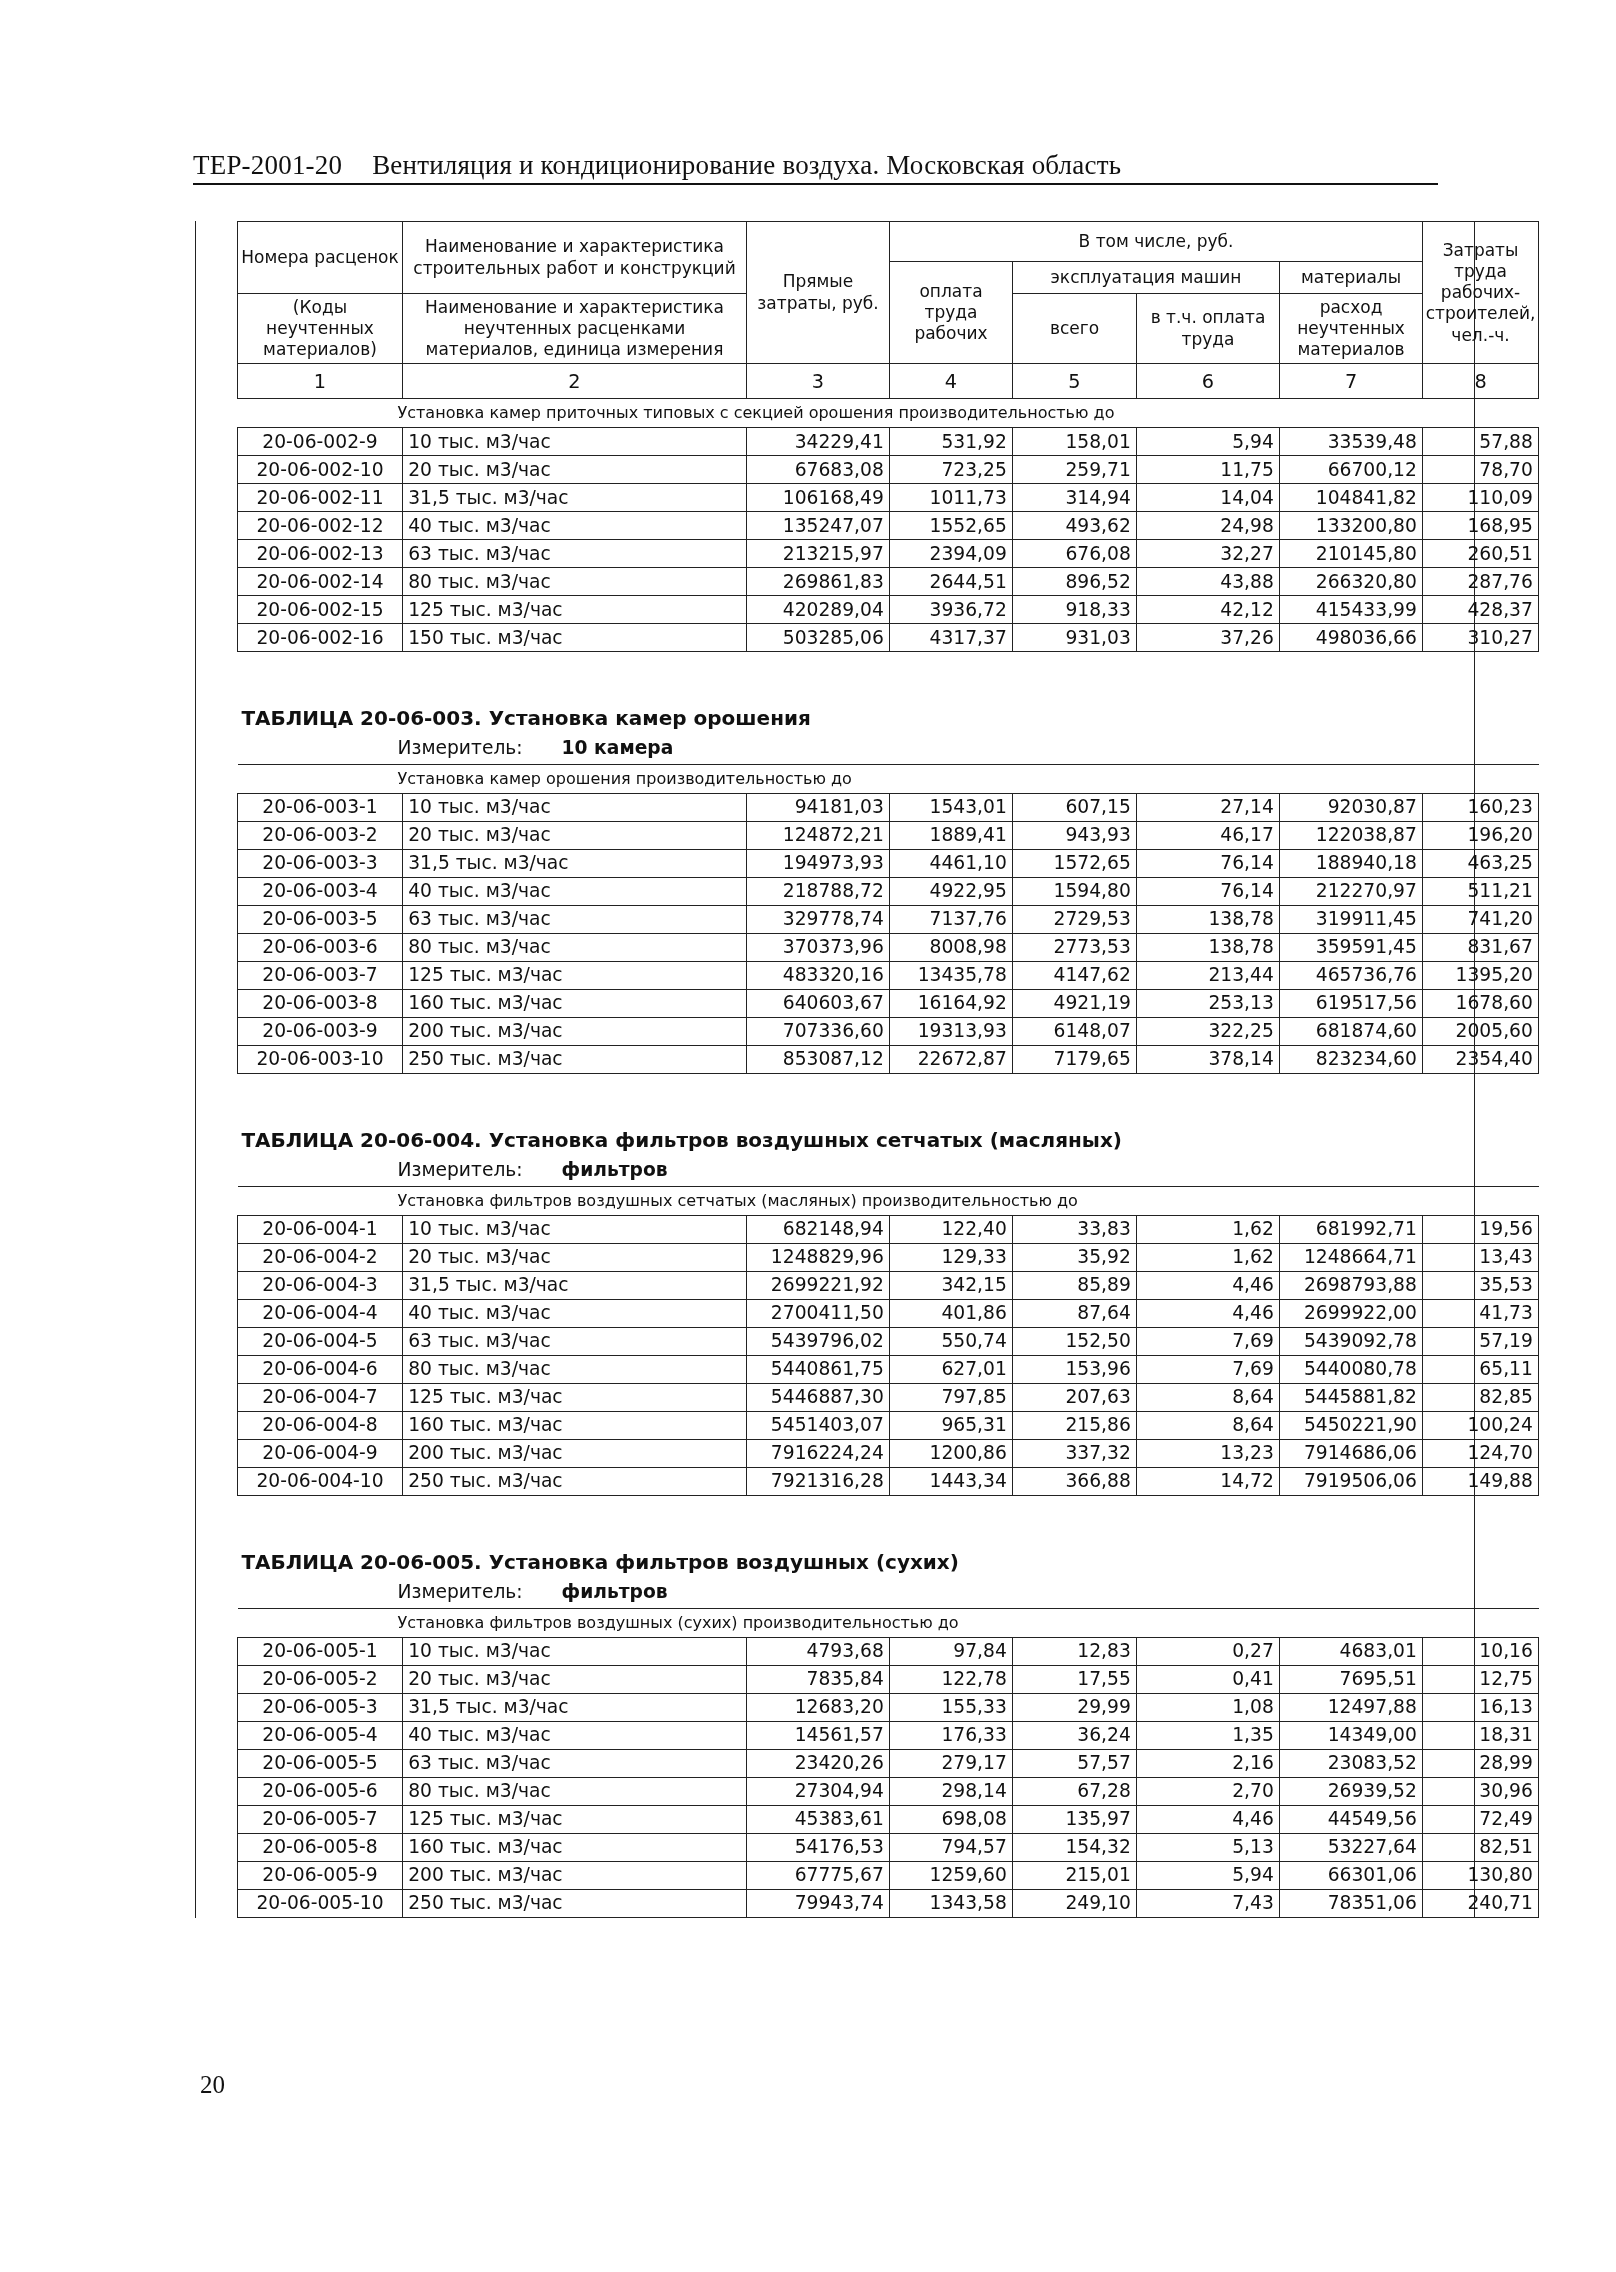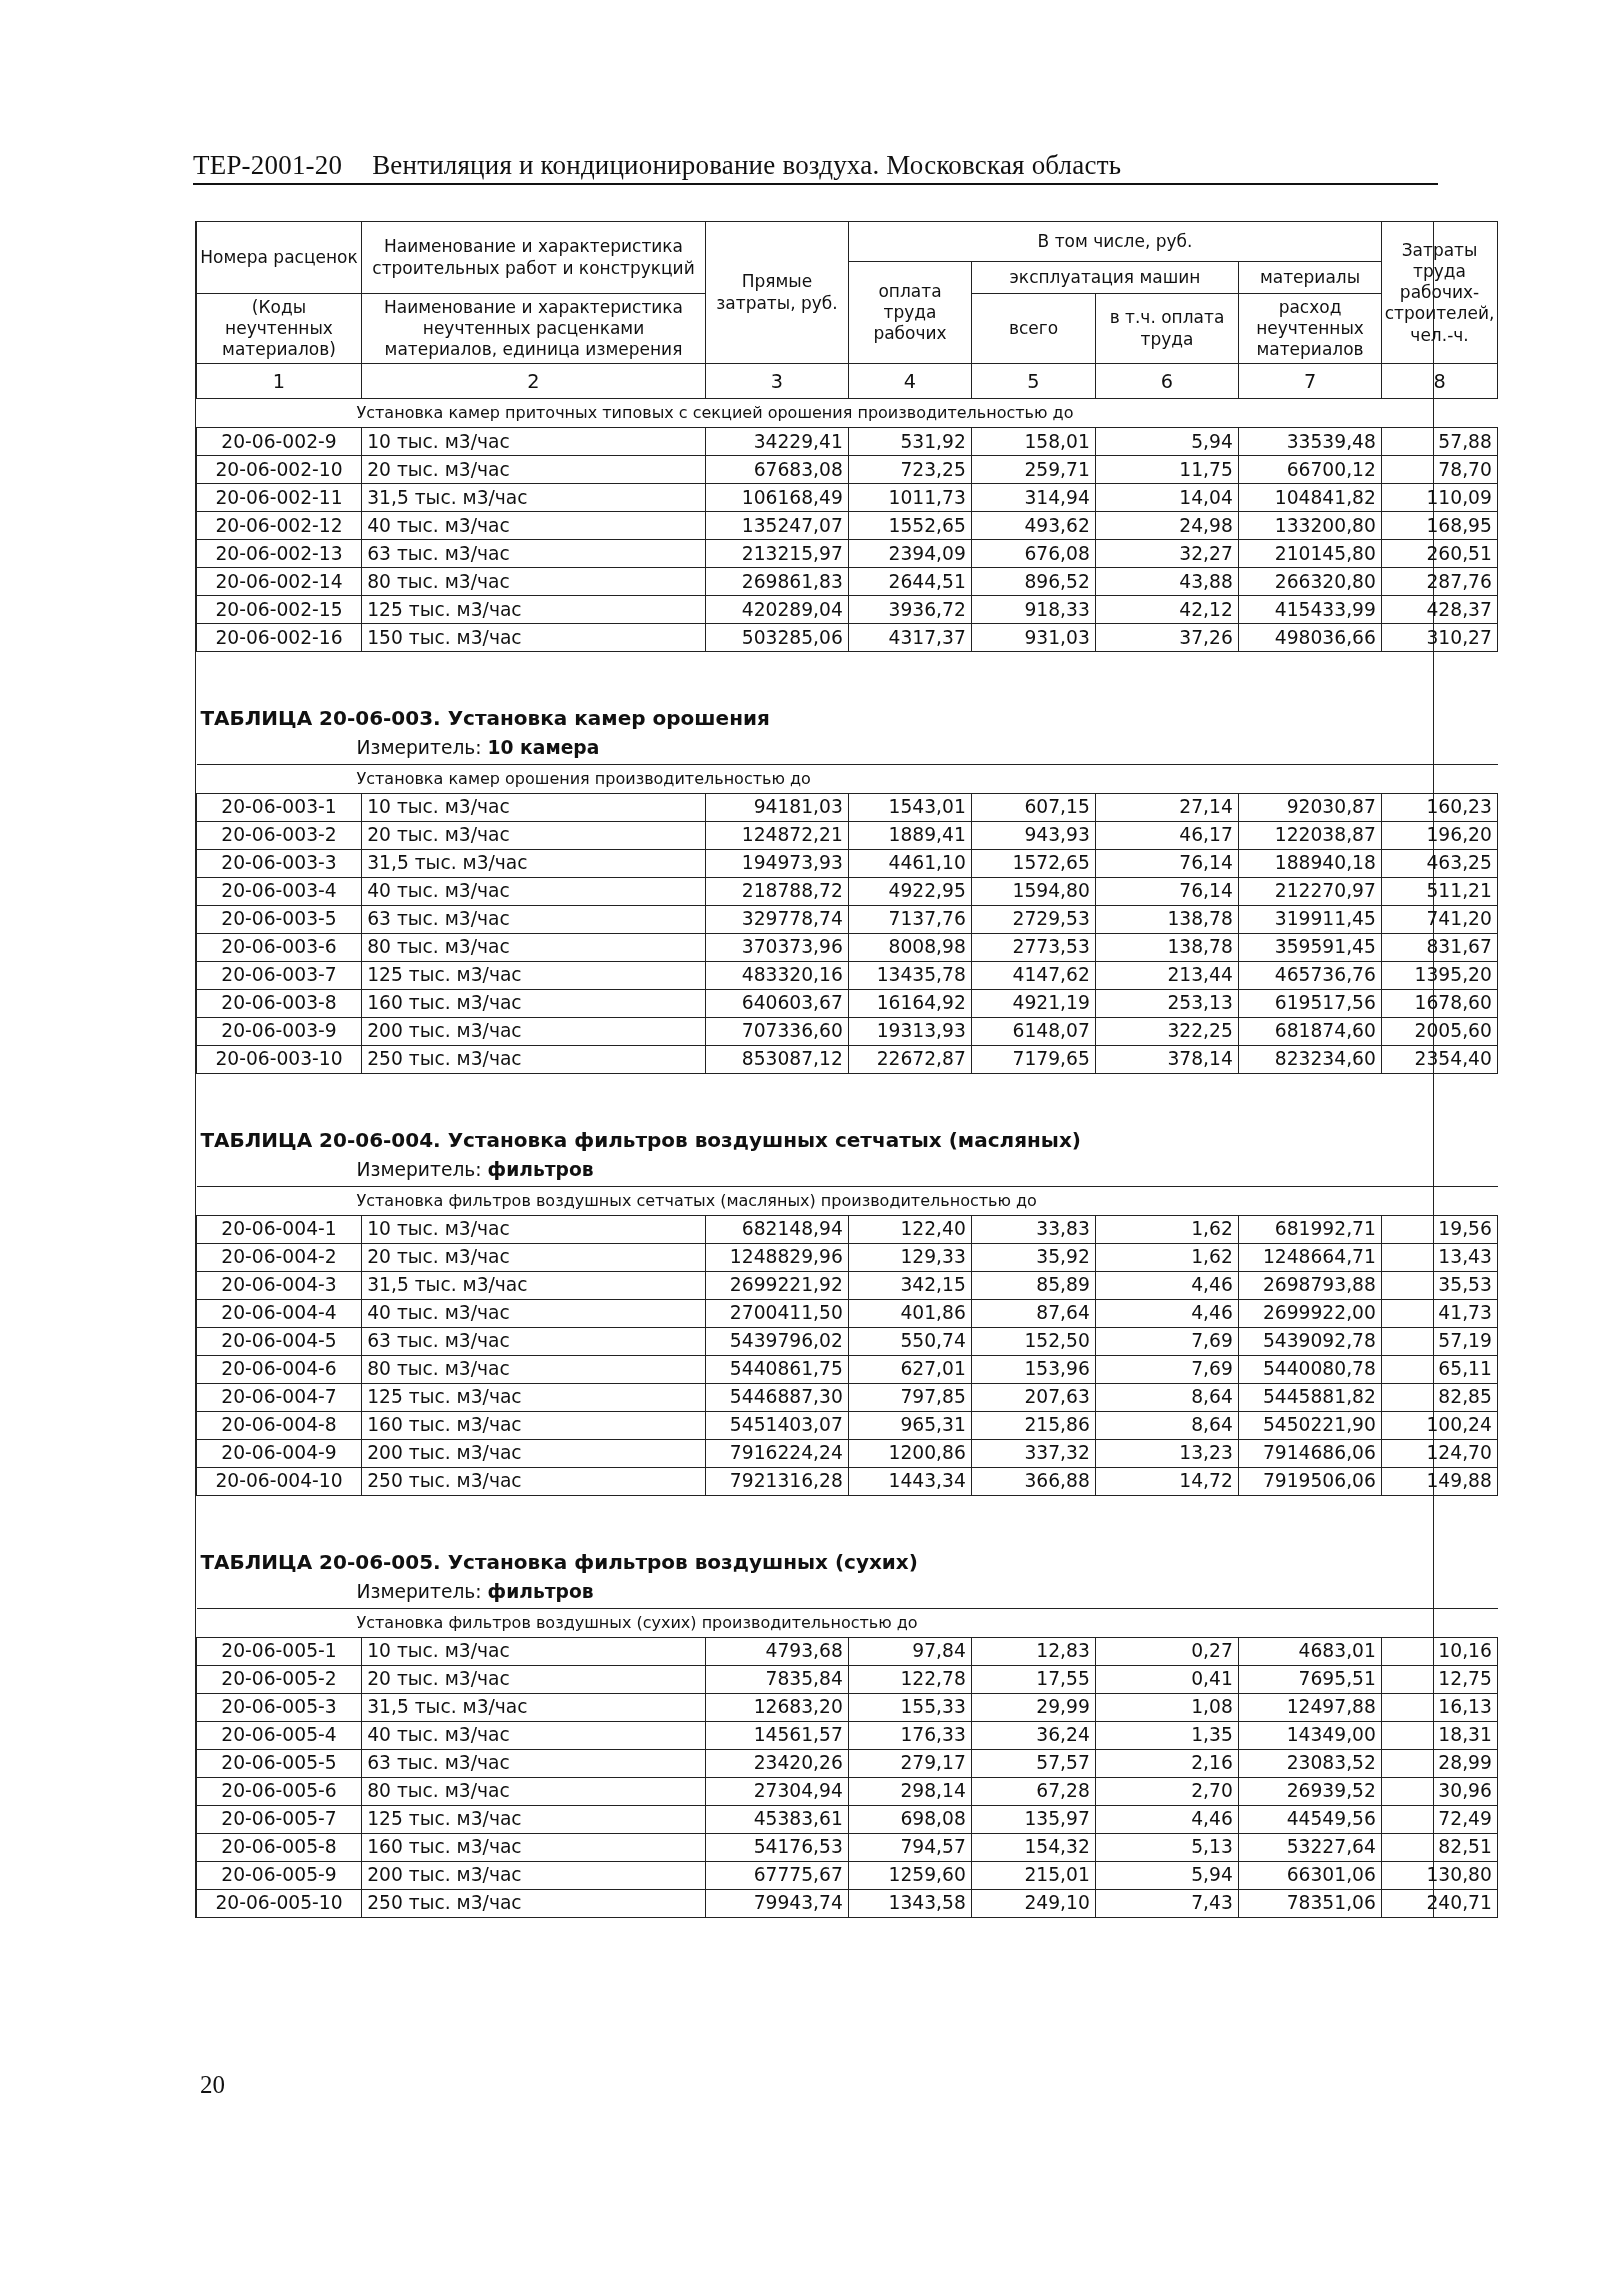--- a/index.html
+++ b/index.html
@@ -1,34 +1,34 @@
 <!DOCTYPE html>
 <html style="font-size:10.3px"><head>
 <meta charset="utf-8">
 <style>
   html, body { margin:0; padding:0; background:#ffffff; }
   body { width:1616px; height:2273px; position:relative; font-family:"DejaVu Sans", sans-serif; color:#111; }
   .running-head { position:absolute; left:193px; top:150px; width:1241px; font-family:"Liberation Serif", serif; font-size:27px; letter-spacing:0.2px; }
   .running-head .code { margin-right:23px;text-align:right; }
   .head-rule { position:absolute; left:193px; top:183px; width:1245px; height:1.9px; background:#111; }
-  .frame { position:absolute; left:195px; top:221px; width:1237px; border-left:1.3px solid #222; border-right:1.3px solid #222; }
+  .frame { position:absolute; left:195px; top:221px; width:1237px; border-left:1.3px solid #222; border-right:1.3px solid #222;padding-left:41px; }
   table { border-collapse:collapse; width:100%; table-layout:fixed; }
   col.c1 { width:165px; } col.c2 { width:344px; } col.c3 { width:143px; } col.c4 { width:123px; }
   col.c5 { width:124px; } col.c6 { width:143px; } col.c7 { width:143px; } col.c8 { width:116px; }
   th, td { border:1.3px solid #222; padding:0 5.2px; font-size:18.7px; line-height:1; white-space:nowrap; overflow:hidden; }
   thead th { font-weight:normal; font-size:17px; line-height:1.25; text-align:center; vertical-align:middle; padding:2.6px 2.6px; white-space:normal; }
   tr.colnum td { text-align:center; font-size:19.3px; height:34px; }
   td.code { text-align:center; }
   td.name { text-align:left; }
   td.num { text-align:right; }
   tbody tr.data td { height:27px; }
   tr.section-title td { border-left:none; border-right:none; font-weight:normal; font-size:16px; height:28px; padding-left:160px; border-top:none; }
   tr.table-title td { border:none; font-weight:bold; font-size:20px; height:62px; vertical-align:bottom; padding:0 0 3.9px 3.9px; }
   tr.meter td { border:none; font-size:18.7px; height:32px; padding-left:160px; vertical-align:middle; border-bottom:1.3px solid #222; }
-  tr.meter b { font-weight:bold; }
+  tr.meter b { font-weight:bold;margin-left:33px; }
   tr.spacer td { border:none; height:14px; }
   .page-number { position:absolute; left:200px; top:2071px; font-family:"Liberation Serif", serif; font-size:25px; }
 </style>
 </head>
 <body>
 
 <div class="running-head">
   <span class="code">ТЕР-2001-20</span>
   <span>Вентиляция и кондиционирование воздуха. Московская область</span>
 </div>

